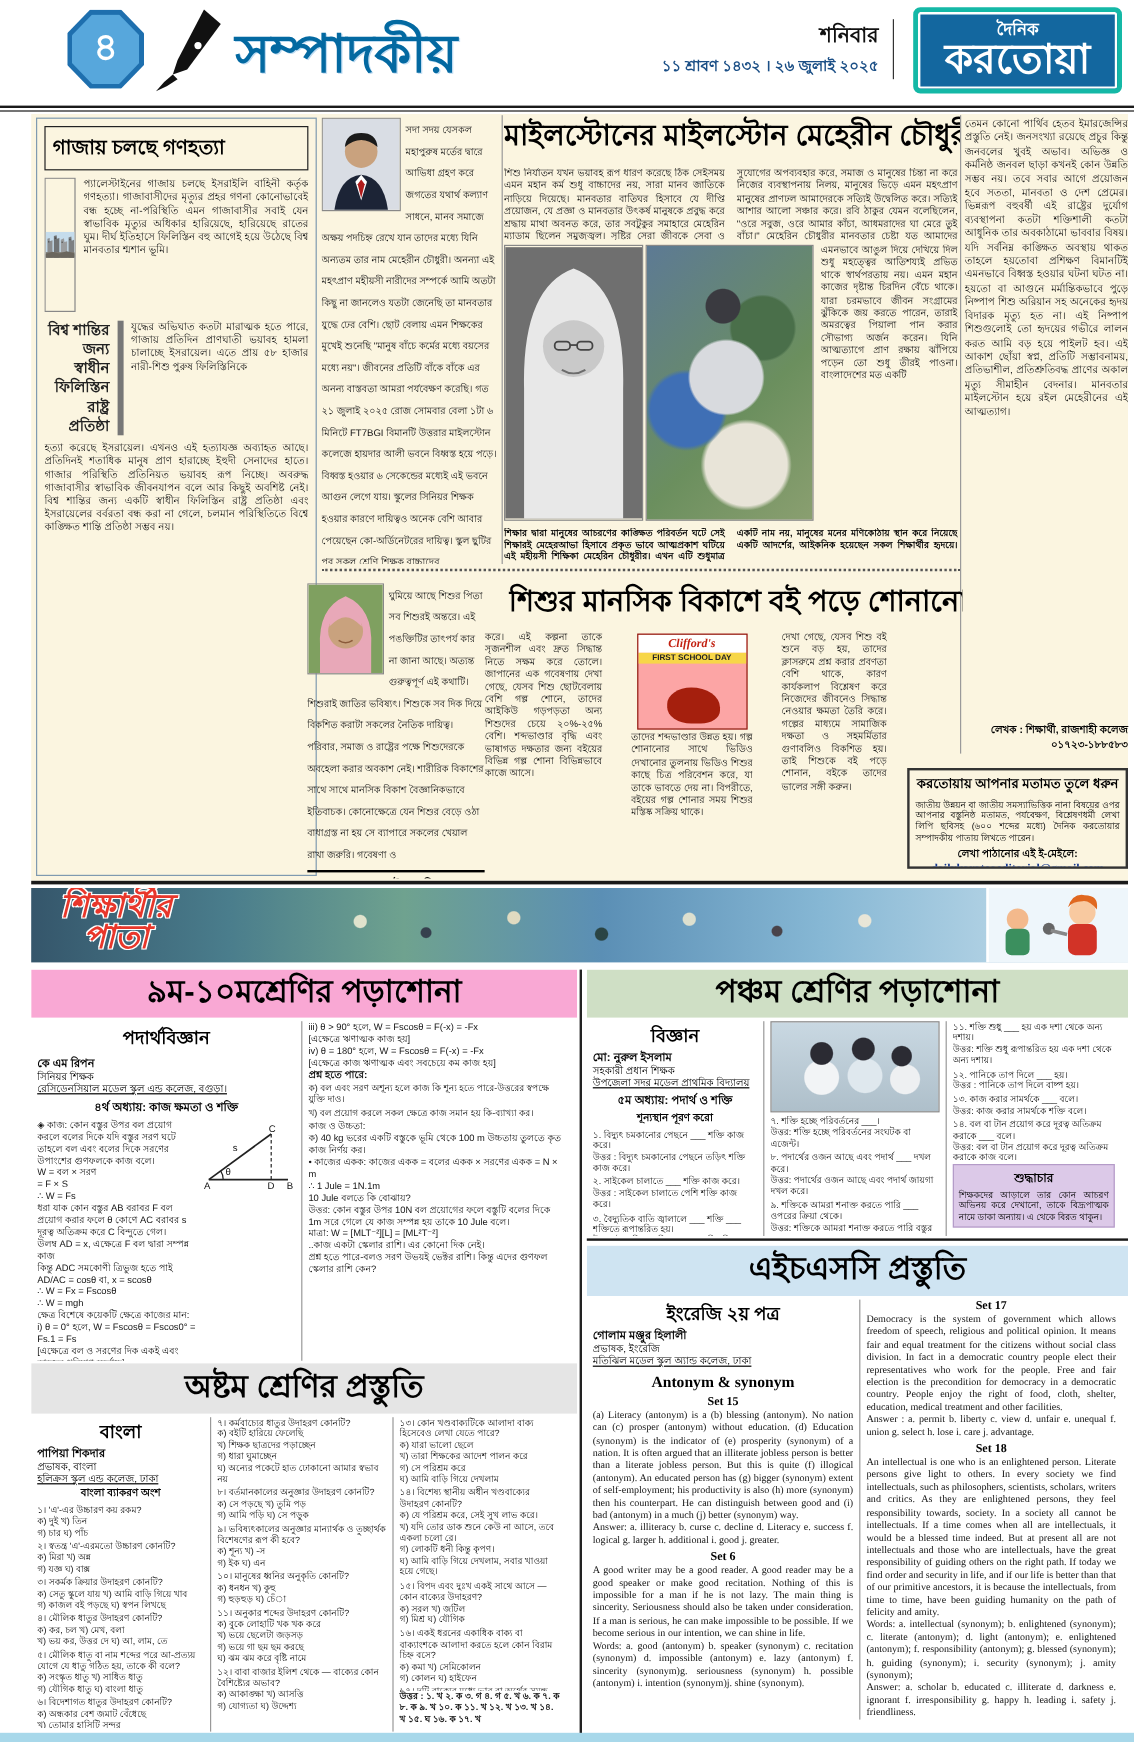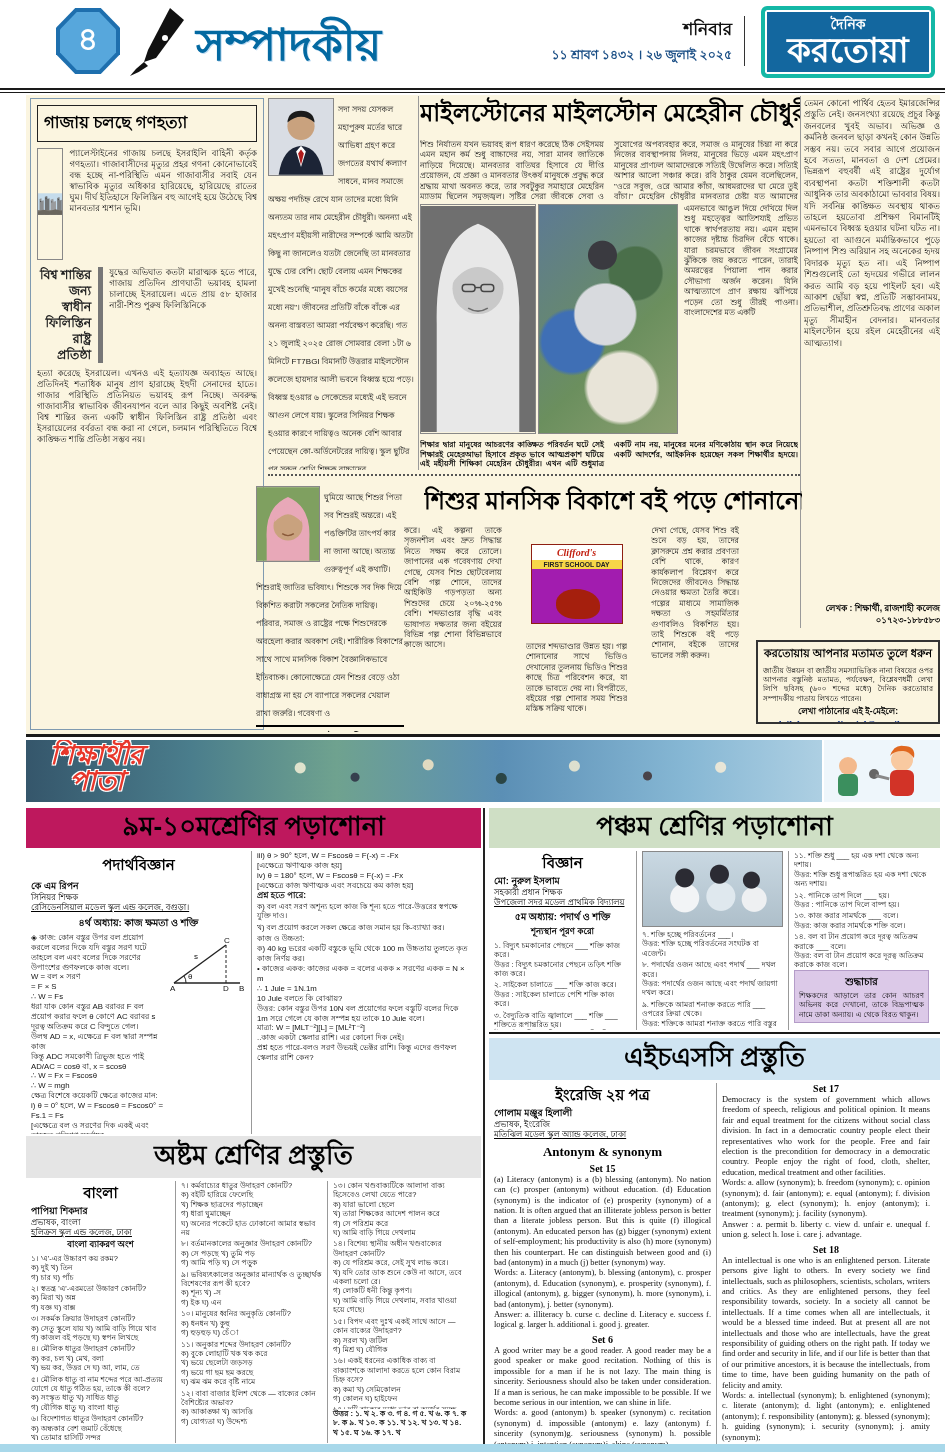--- a/index.html
+++ b/index.html
@@ -49,21 +49,21 @@
     radial-gradient(circle at 52% 62%,rgba(30,50,40,.8) 0 5px,transparent 6px),
     radial-gradient(circle at 60% 42%,rgba(250,240,210,.8) 0 5px,transparent 6px),
     radial-gradient(circle at 68% 58%,rgba(60,40,40,.8) 0 4px,transparent 5px),
     radial-gradient(circle at 76% 44%,rgba(255,240,215,.8) 0 5px,transparent 6px),
     linear-gradient(90deg,#35566b,#4a7d8c 18%,#6fa28f 34%,#5b8fb5 52%,#86b7d4 72%,#cfe4ef 100%)}
   .sbanner-title{position:absolute;left:24px;top:2px;font-size:27px;line-height:26px;font-weight:bold;font-style:italic;color:#e8372b;text-shadow:-1px -1px 0 #fff,1px -1px 0 #fff,-1px 1px 0 #fff,1px 1px 0 #fff;text-align:center}
   .cartoon{position:absolute;right:0;top:0;width:118px;height:100%;background:#eef6fb;border-left:2px solid #fff}
   
   .secbar{display:flex;align-items:center;justify-content:center;font-weight:bold;font-size:26px;white-space:nowrap;overflow:hidden}
   .c910{left:26px;top:808px;width:455px;height:326px;overflow:hidden}
-  .c910 .secbar{height:40px;background:#be185d}
+  .c910 .secbar{height:40px;background:#f9a8d4}
   .c5{left:489px;top:808px;width:451px;height:222px;overflow:hidden}
   .c5 .secbar{height:40px;background:#cfdfc5}
   .hsc{left:489px;top:1038px;width:451px;height:408px;overflow:hidden}
   .hsc .secbar{height:42px;background:#cfe4f2}
   .c8{left:26px;top:1136px;width:455px;height:310px;overflow:hidden}
   .c8 .secbar{height:42px;background:#e5e5e5}
   .cols{display:flex;padding-top:3px}
   .cols>div{padding:0 5px}
   .subject{font-size:15px;font-weight:bold;text-align:center;margin:2px 0 3px}
   .byline{font-size:8.4px;line-height:10.6px}
@@ -71,21 +71,21 @@
   .byline .school{text-decoration:underline}
   .chapter{font-size:9.6px;font-weight:bold;text-align:center;margin:3px 0 2px}
   .instr{font-size:8.6px;font-weight:bold;text-align:center;margin-bottom:2px}
   .qitem{font-size:7.5px;line-height:9.4px;margin-bottom:2px;color:#111}
   .eng{font-family:"Liberation Serif",serif;font-size:8.4px;line-height:10.4px;text-align:justify;color:#111}
   .eng-h{font-family:"Liberation Serif",serif;font-size:10px;font-weight:bold;text-align:center;margin:3px 0 1px}
   .topic{font-family:"Liberation Serif",serif;font-size:13px;font-weight:bold;text-align:center;margin:4px 0 2px}
   .integrity{background:#dcc9e8;border:1px solid #b49cc8;padding:3px 4px;text-align:center;margin-top:3px}
   .integrity-t{font-size:10px;font-weight:bold}
   .integrity-b{font-size:7.4px;line-height:9.4px;text-align:justify}
-  .book{width:92px;height:80px;background:#a21caf;border:1px solid #8e1f12;margin:18px auto;position:relative;overflow:hidden}
+  .book{width:92px;height:80px;background:#fca5a5;border:1px solid #8e1f12;margin:2px auto;position:relative;overflow:hidden}
   .book-top{background:#fff;text-align:center;font-family:"Liberation Serif",serif;font-style:italic;font-weight:bold;color:#c21f0f;font-size:10px;padding:2px 0}
   .book-band{background:#f7d648;text-align:center;font-size:6.8px;font-weight:bold;color:#222;padding:1px 0}
   .book-dog{position:absolute;left:24px;bottom:4px;width:44px;height:30px;background:#a51f0d;border-radius:50% 60% 40% 50%}
   .photo-frame{border:1px solid #888;overflow:hidden}
 </style>
 </head>
 <body>
 
 <div class="page">
 
@@ -372,31 +372,29 @@
       <div style="width:228px;border-right:1px solid #999">
         <div class="subject" style="margin:0">ইংরেজি ২য় পত্র</div>
         <div class="byline">
           <div class="tname">গোলাম মঞ্জুর হিলালী</div>
           <div>প্রভাষক, ইংরেজি</div>
           <div class="school">মতিঝিল মডেল স্কুল অ্যান্ড কলেজ, ঢাকা</div>
         </div>
         <div class="topic">Antonym &amp; synonym</div>
         <div class="eng-h">Set 15</div>
         <div class="eng">(a) Literacy (antonym) is a (b) blessing (antonym). No nation can (c) prosper (antonym) without education. (d) Education (synonym) is the indicator of (e) prosperity (synonym) of a nation. It is often argued that an illiterate jobless person is better than a literate jobless person. But this is quite (f) illogical (antonym). An educated person has (g) bigger (synonym) extent of self-employment; his productivity is also (h) more (synonym) then his counterpart. He can distinguish between good and (i) bad (antonym) in a much (j) better (synonym) way.</div>
-        <div class="eng">Words: a. Literacy (antonym), b. blessing (antonym), c. prosper (antonym), d. Education (synonym), e. prosperity (synonym), f. illogical (antonym), g. bigger (synonym), h. more (synonym), i. bad (antonym), j. better (synonym).</div>
         <div class="eng">Answer: a. illiteracy b. curse c. decline d. Literacy e. success f. logical g. larger h. additional i. good j. greater.</div>
         <div class="eng-h">Set 6</div>
         <div class="eng">A good writer may be a good reader. A good reader may be a good speaker or make good recitation. Nothing of this is impossible for a man if he is not lazy. The main thing is sincerity. Seriousness should also be taken under consideration. If a man is serious, he can make impossible to be possible. If we become serious in our intention, we can shine in life.</div>
         <div class="eng">Words: a. good (antonym) b. speaker (synonym) c. recitation (synonym) d. impossible (antonym) e. lazy (antonym) f. sincerity (synonym)g. seriousness (synonym) h. possible (antonym) i. intention (synonym)j. shine (synonym).</div>
 
       </div>
       <div style="width:218px">
         <div class="eng-h" style="margin-top:0">Set 17</div>
         <div class="eng">Democracy is the system of government which allows freedom of speech, religious and political opinion. It means fair and equal treatment for the citizens without social class division. In fact in a democratic country people elect their representatives who work for the people. Free and fair election is the precondition for democracy in a democratic country. People enjoy the right of food, cloth, shelter, education, medical treatment and other facilities.</div>
-        <div class="eng">Words: a. allow (synonym); b. freedom (synonym); c. opinion (synonym); d. fair (antonym); e. equal (antonym); f. division (antonym); g. elect (synonym); h. enjoy (antonym); i. treatment (synonym); j. facility (synonym).</div>
         <div class="eng">Answer : a. permit b. liberty c. view d. unfair e. unequal f. union g. select h. lose i. care j. advantage.</div>
         <div class="eng-h">Set 18</div>
         <div class="eng">An intellectual is one who is an enlightened person. Literate persons give light to others. In every society we find intellectuals, such as philosophers, scientists, scholars, writers and critics. As they are enlightened persons, they feel responsibility towards, society. In a society all cannot be intellectuals. If a time comes when all are intellectuals, it would be a blessed time indeed. But at present all are not intellectuals and those who are intellectuals, have the great responsibility of guiding others on the right path. If today we find order and security in life, and if our life is better than that of our primitive ancestors, it is because the intellectuals, from time to time, have been guiding humanity on the path of felicity and amity.</div>
         <div class="eng">Words: a. intellectual (synonym); b. enlightened (synonym); c. literate (antonym); d. light (antonym); e. enlightened (antonym); f. responsibility (antonym); g. blessed (synonym); h. guiding (synonym); i. security (synonym); j. amity (synonym);</div>
         <div class="eng">Answer: a. scholar b. educated c. illiterate d. darkness e. ignorant f. irresponsibility g. happy h. leading i. safety j. friendliness.</div>
       </div>
     </div>
   </div>
 
   <div class="abs c8">

